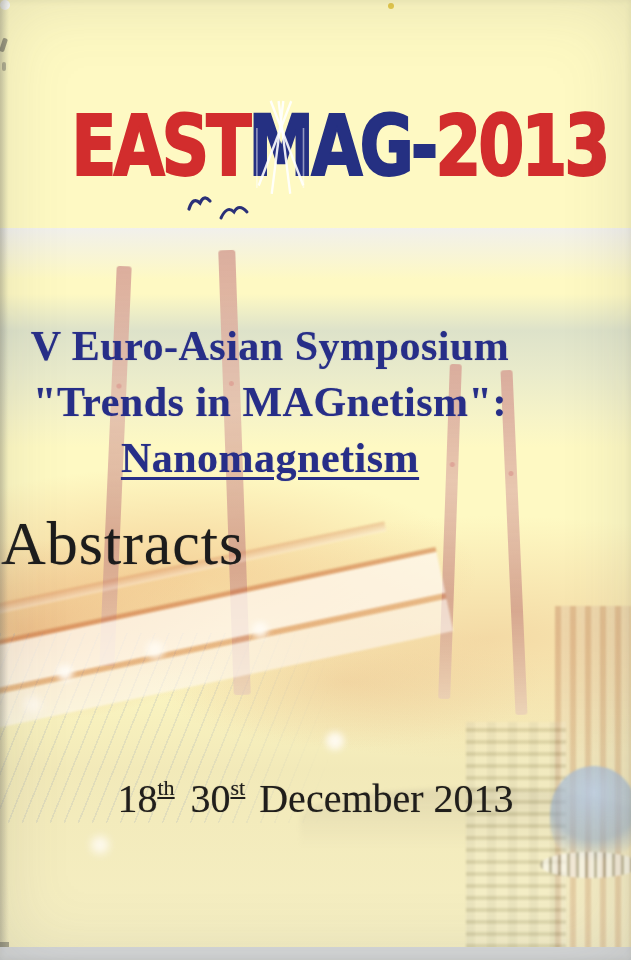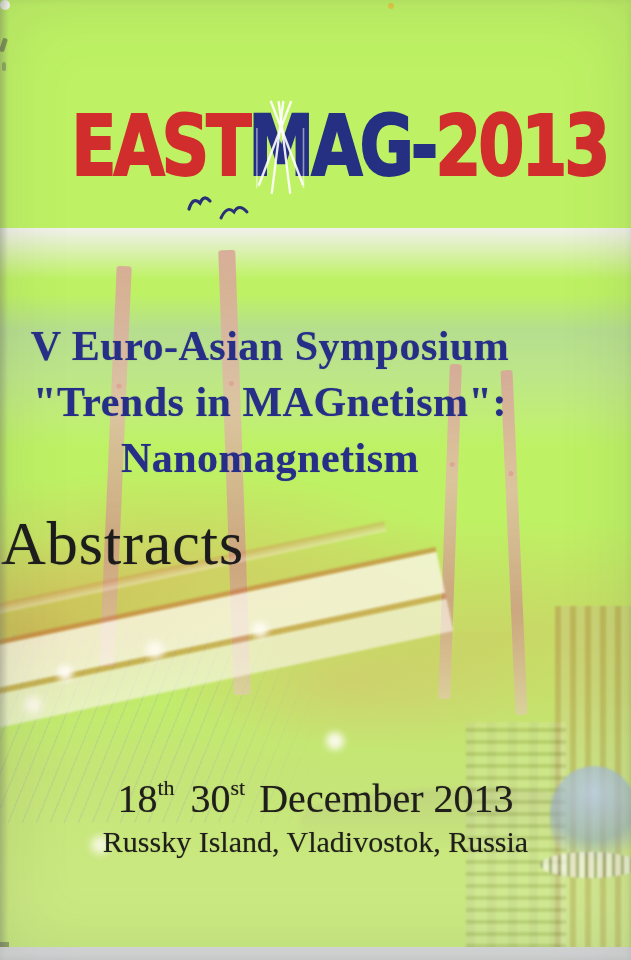--- a/index.html
+++ b/index.html
@@ -1,18 +1,18 @@
 <!DOCTYPE html>
 <html><head>
 <meta charset="utf-8">
 <style>
   html,body{margin:0;padding:0;background:#e9e8e5;}
   .cover{
     position:relative; width:631px; height:960px; overflow:hidden;
-    background:#bef264;
+    background:#fef9c3;
     font-family:"Liberation Serif", serif;
   }
   
   .photo{
     position:absolute; left:0; top:228px; width:631px; height:732px;
     background:
       linear-gradient(180deg, rgba(241,240,236,1) 0%, rgba(241,240,236,0) 7%),
       linear-gradient(180deg, transparent 9%, rgba(168,189,212,.38) 14%, rgba(186,203,221,.30) 20%, rgba(203,214,226,.14) 26%, transparent 30%),
       radial-gradient(ellipse 430px 150px at 28% 47%, rgba(232,158,98,.42), transparent 70%),
       radial-gradient(ellipse 520px 170px at 78% 56%, rgba(224,158,108,.34), transparent 72%),
@@ -103,33 +103,33 @@
   .cbl.v2{left:86%; transform:none; height:72%; top:28%; width:2px; opacity:.55;}
   .birds{position:absolute; left:183px; top:84px; width:78px; height:40px;}
   
   .title{
     position:absolute; left:0; top:318px; width:540px; margin:0;
     text-align:center; color:#272e88; font-weight:bold;
     font-size:42px; line-height:56px; letter-spacing:.5px;
     text-shadow:0 0 1px rgba(40,45,130,.5);
   }
   .title .tl{display:block;}
-  .title .underline{text-underline-offset:5px; text-decoration-thickness:2.5px;}
+  .title .underline{text-decoration:underline; text-underline-offset:5px; text-decoration-thickness:2.5px;}
   .abstracts{
     position:absolute; left:0; top:504px; width:631px; margin:1px;
     color:#1c1c1c; font-weight:normal;
     font-size:62px; line-height:1.25; letter-spacing:1px;
     text-shadow:0 0 1px rgba(20,20,20,.45);
   }
   .dates{
     position:absolute; left:0; top:766px; width:631px; text-align:center;
     color:#201e1b; text-shadow:0 0 1px rgba(20,20,20,.4);
   }
   .date-line{font-size:40px; line-height:50px;}
-  .date-line sup{font-size:55%; position:relative; top:-.15em;}
+  .date-line sup{font-size:55%; position:relative; top:-.15em;text-decoration:underline;}
   .date-line .w2{margin-left:16px;}
   .date-line .w3{margin-left:14px;}
   .loc-line{font-size:30px; line-height:36px;}
   
   .edge-left{position:absolute; left:0; top:0; width:9px; height:100%;
     background:linear-gradient(90deg, rgba(110,110,105,.30), transparent);}
   .nick1{position:absolute; left:1px; top:38px; width:5px; height:14px; background:rgba(70,70,68,.5); border-radius:2px; transform:rotate(18deg);}
   .nick2{position:absolute; left:2px; top:62px; width:4px; height:9px; background:rgba(90,90,88,.4); border-radius:2px;}
   .nick3{position:absolute; left:0px; top:942px; width:9px; height:12px; background:rgba(80,80,78,.45);}
   .speck{position:absolute; left:388px; top:3px; width:6px; height:6px; border-radius:50%; background:#e2c43e; opacity:.9;}
@@ -171,21 +171,20 @@
   <h1 class="title">
     <span class="tl">V Euro-Asian Symposium</span>
     <span class="tl">"Trends in MAGnetism":</span>
     <span class="tl underline">Nanomagnetism</span>
   </h1>
 
   <h2 class="abstracts">Abstracts</h2>
 
   <div class="dates">
     <div class="date-line"><span>18</span><sup>th</sup><span class="w2">30</span><sup>st</sup><span class="w3">December 2013</span></div>
-    <div class="loc-line">Russky Island, Vladivostok, Russia</div>
   </div>
 
   <div class="edge-left"></div>
   <div class="nick1"></div>
   <div class="nick2"></div>
   <div class="nick3"></div>
   <div class="speck"></div>
   <div class="bottom-band"></div>
   <div class="vignette"></div>
 

